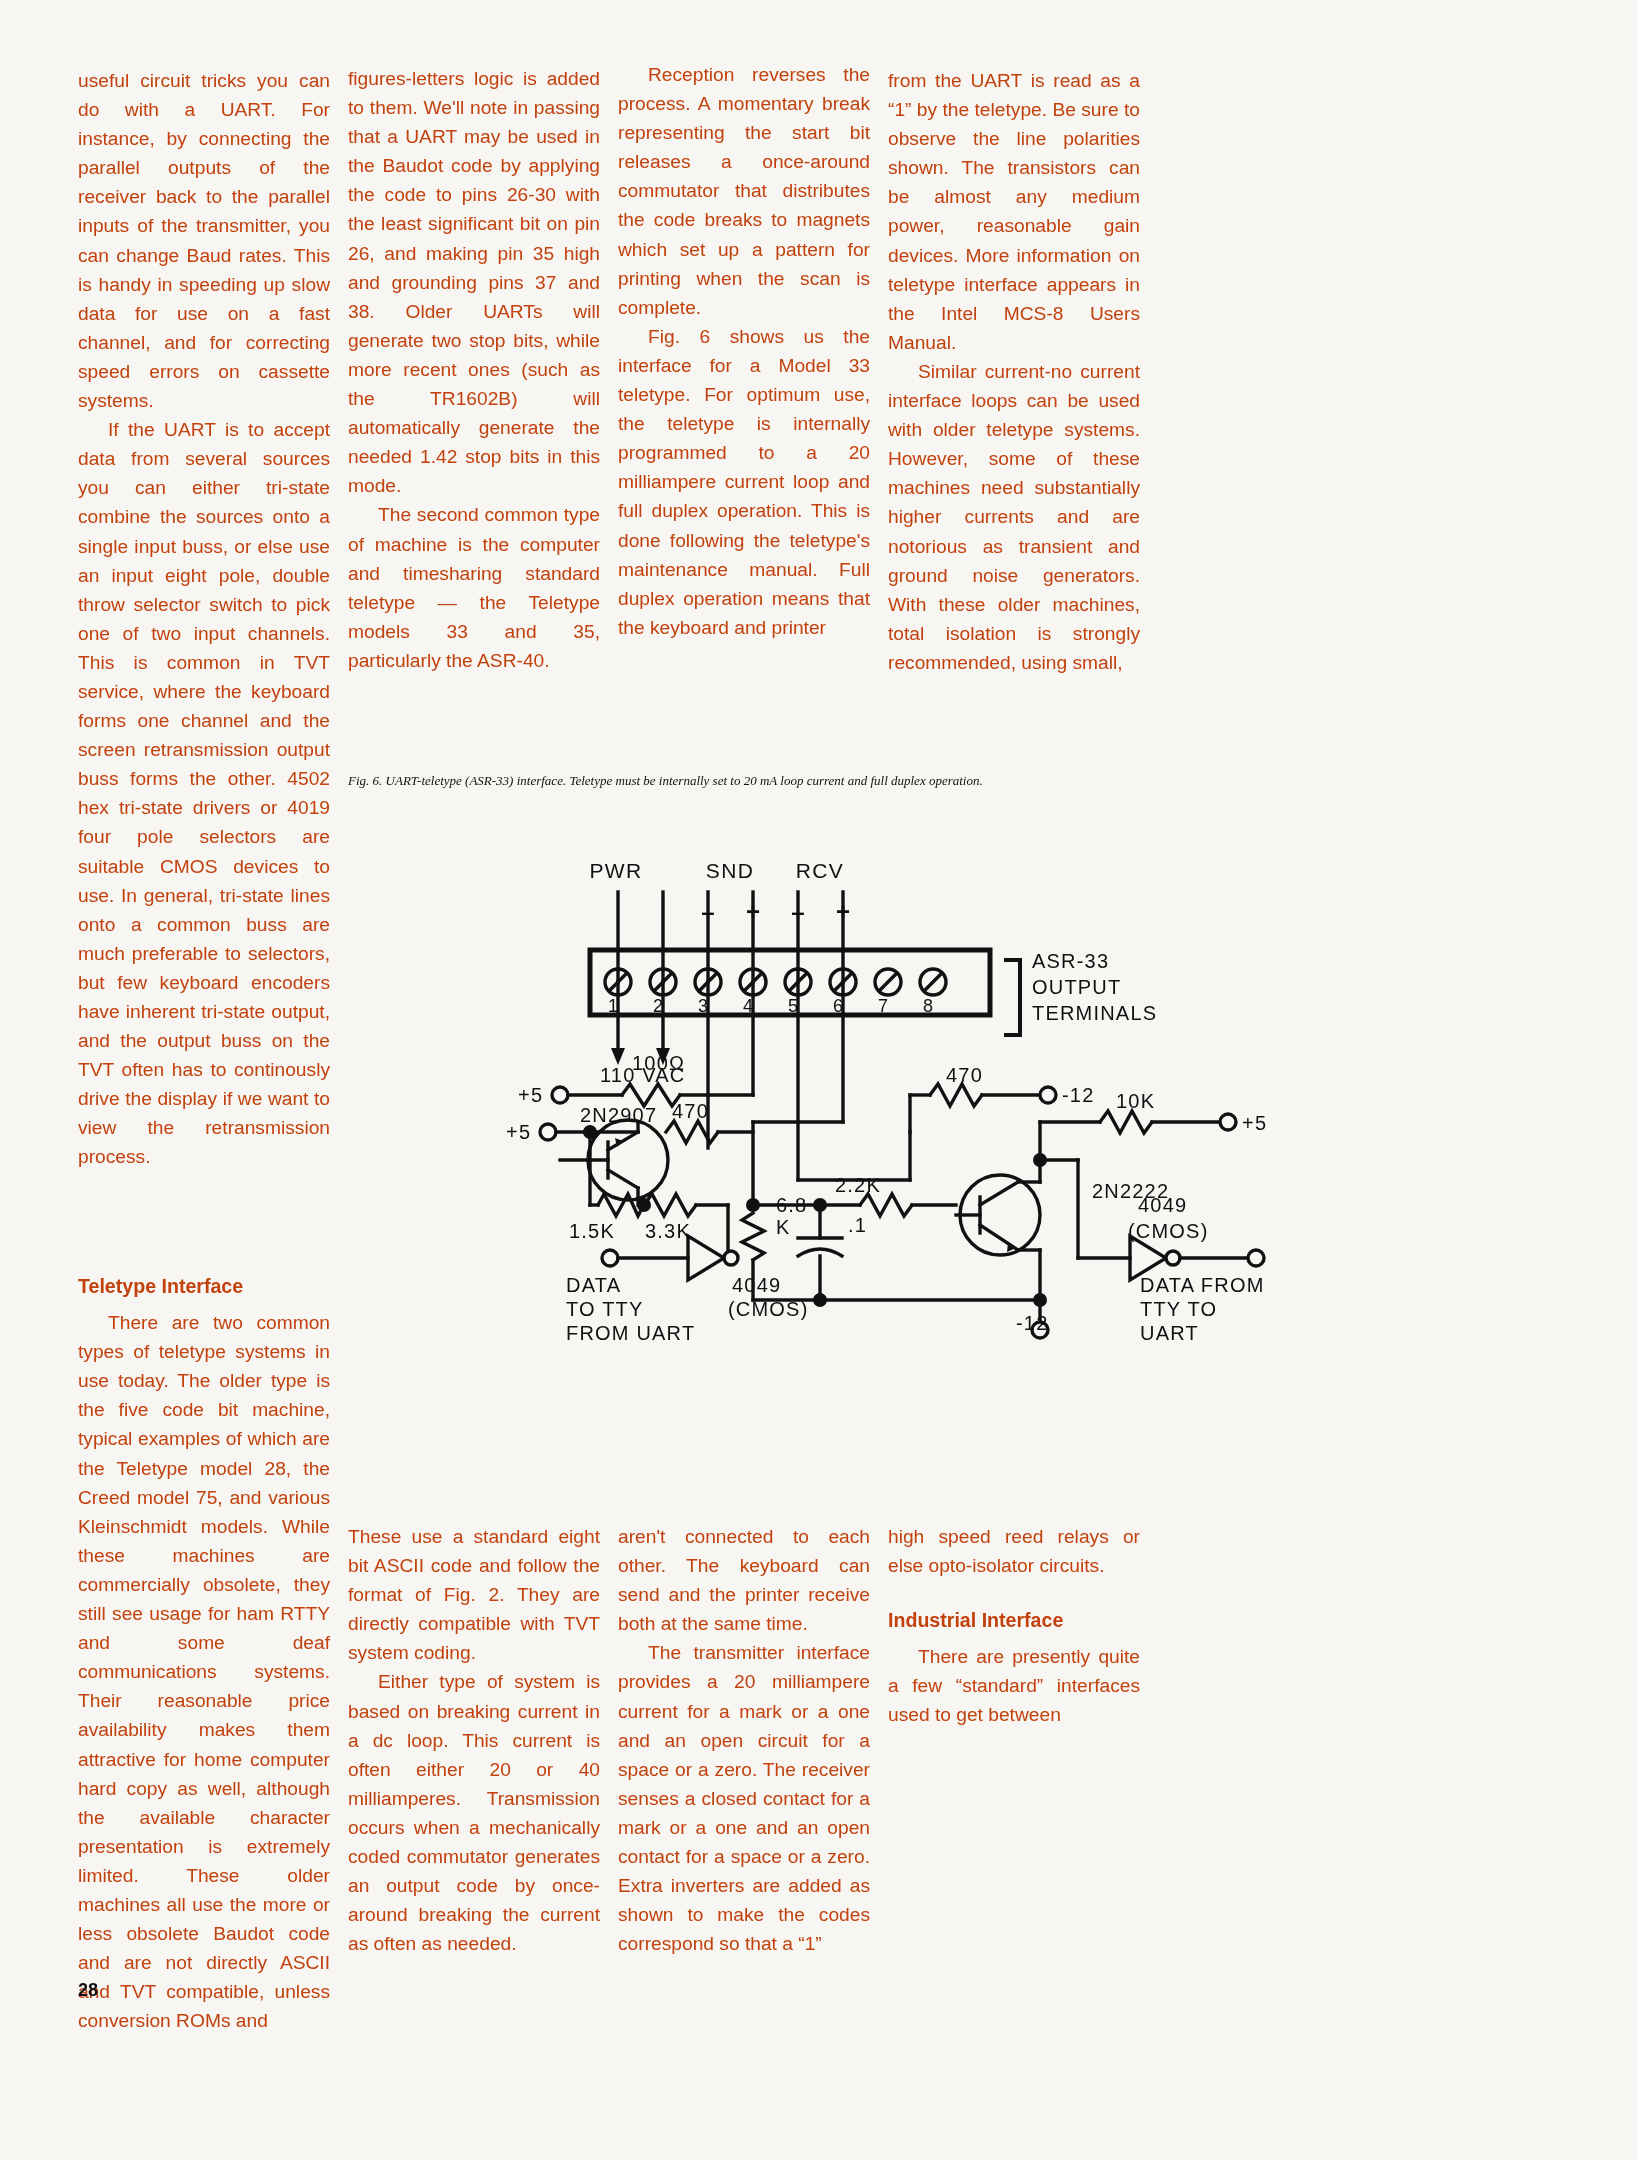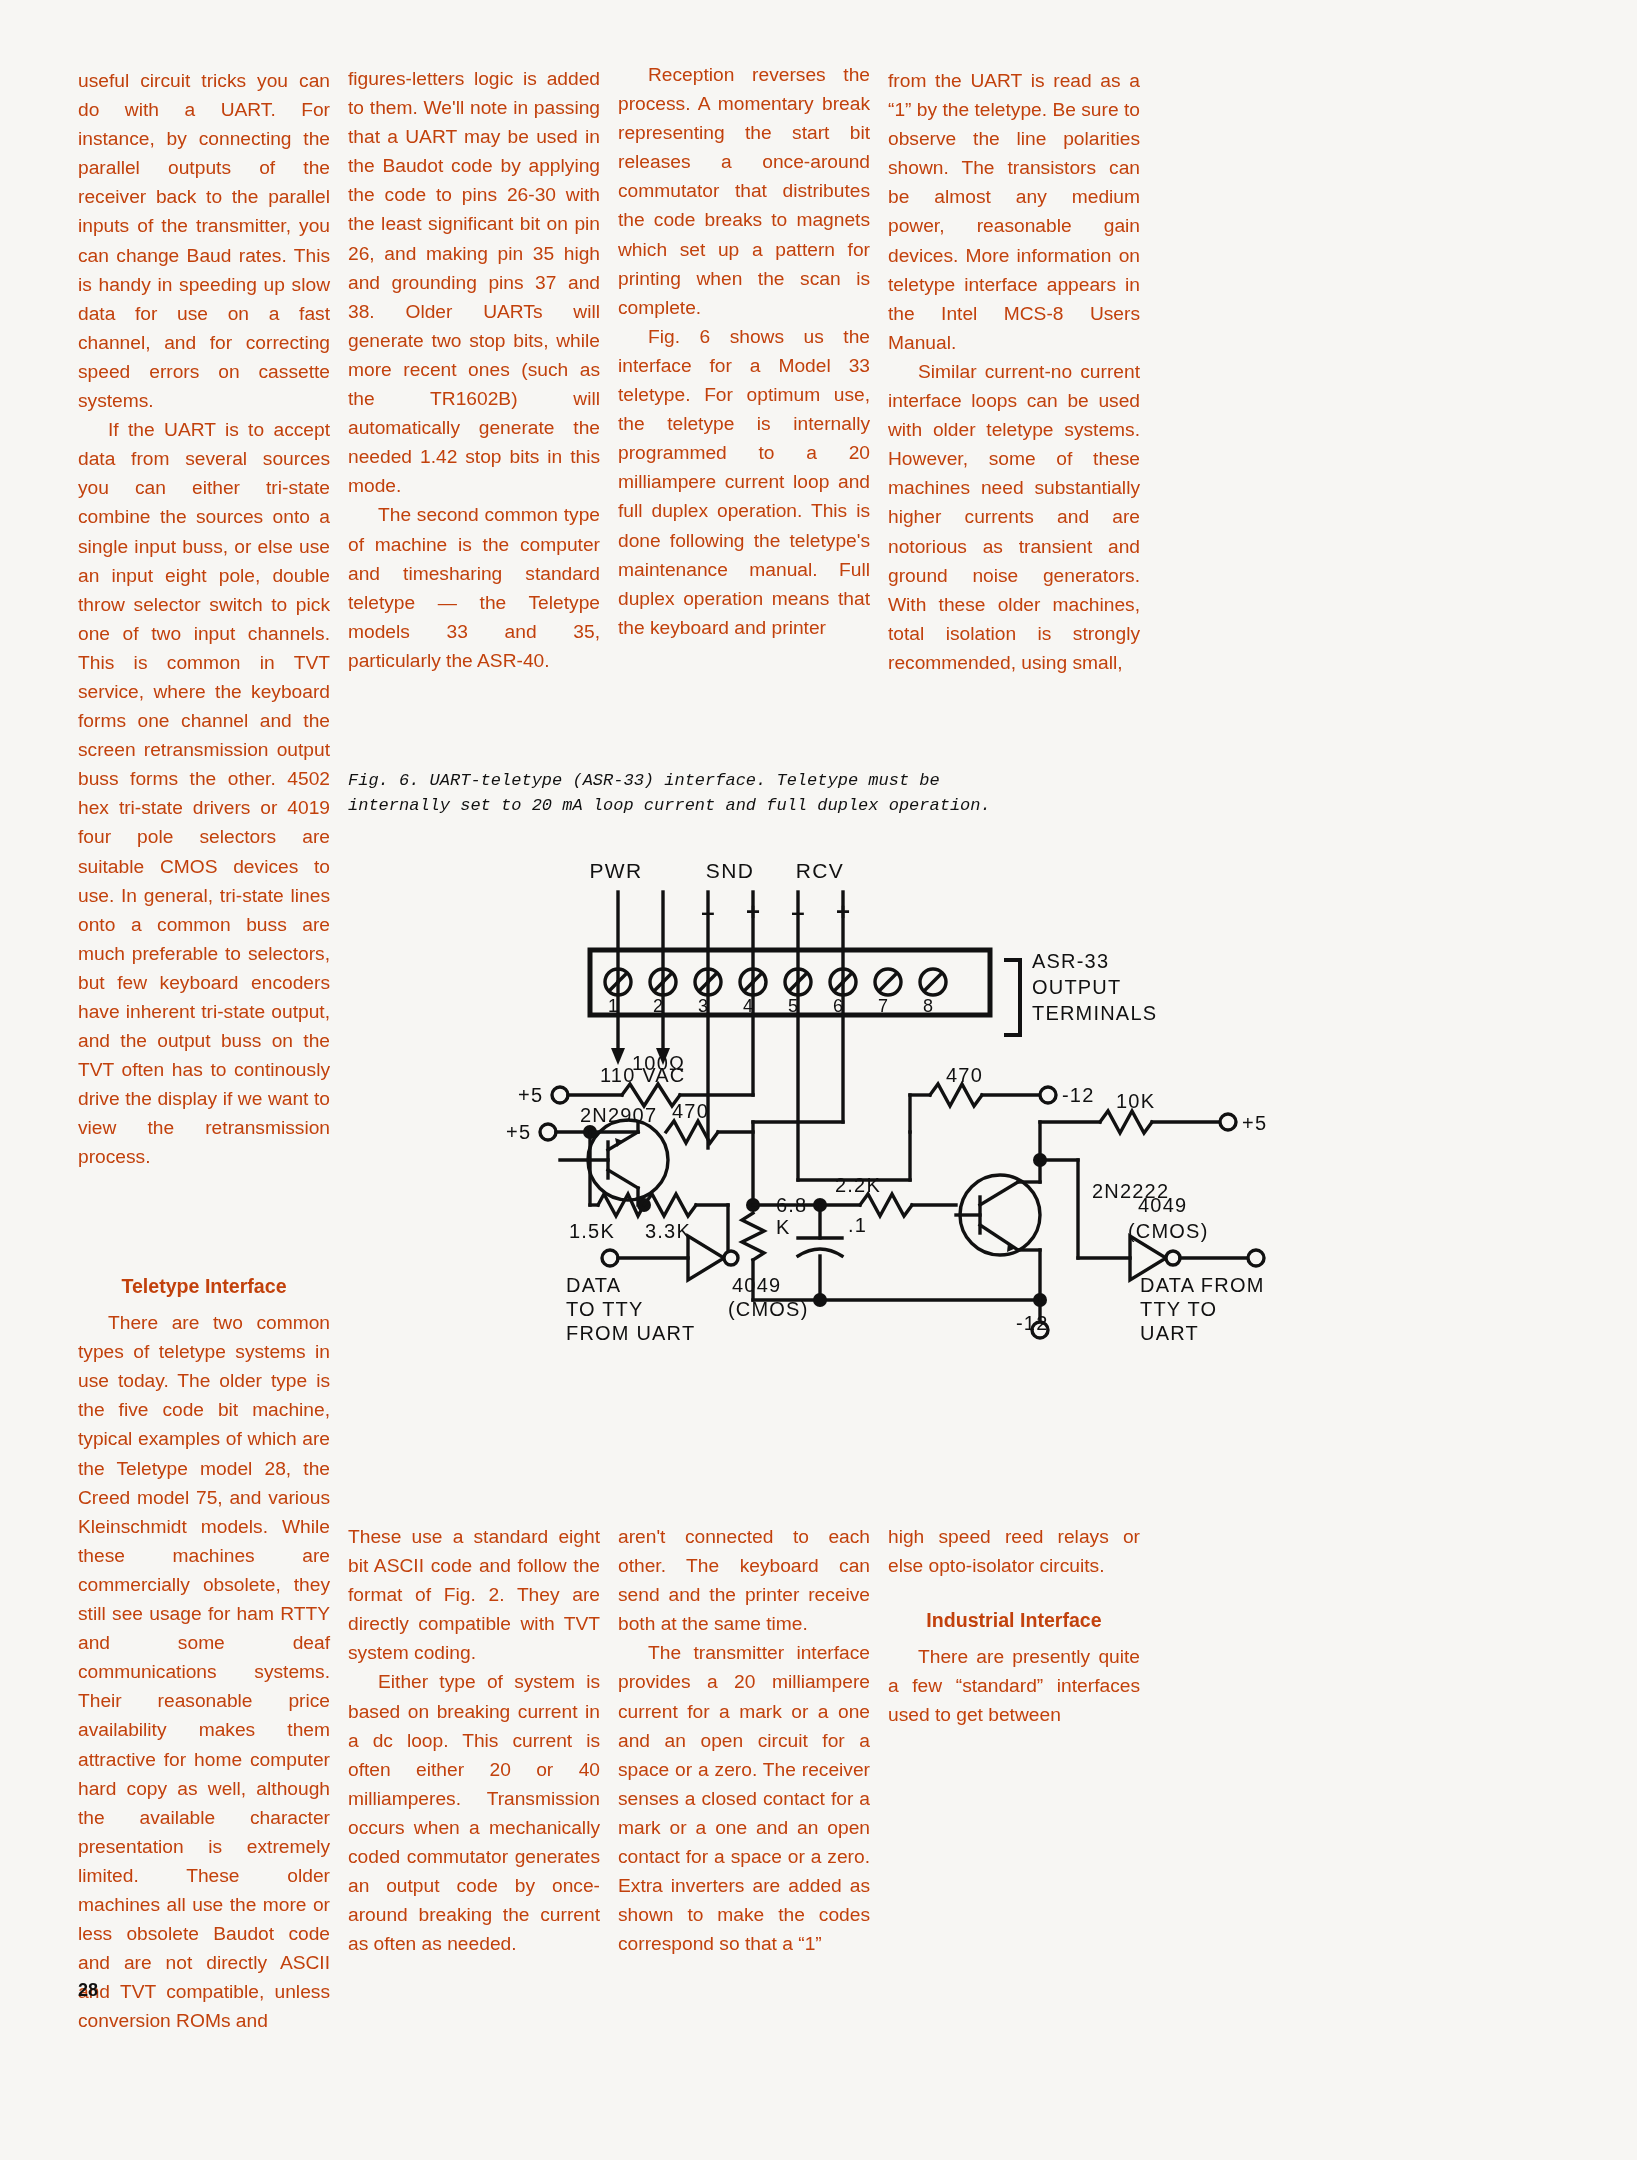--- a/index.html
+++ b/index.html
@@ -37,44 +37,44 @@
     text-indent: 30px;
   }
   .col p.noindent {
     text-indent: 0;
   }
   .col h3 {
     margin: 0;
     font-size: 19.6px;
     line-height: 29.1px;
     font-weight: bold;
-    text-align: center;
+    text-align: left;
     padding-top: 26px;
     padding-bottom: 7px;
   }
   
   #col-1-top { left: 78px;  top: 66px;  width: 252px; }
   #col-2-top { left: 348px; top: 64px;  width: 252px; }
   #col-3-top { left: 618px; top: 60px;  width: 252px; }
   #col-4-top { left: 888px; top: 66px;  width: 252px; }
 
   
   #col-1-bot { left: 78px;  top: 1246px; width: 252px; }
   #col-2-bot { left: 348px; top: 1522px; width: 252px; }
   #col-3-bot { left: 618px; top: 1522px; width: 252px; }
   #col-4-bot { left: 888px; top: 1522px; width: 252px; }
 
   .caption {
     position: absolute;
     left: 348px;
     top: 768px;
     width: 700px;
-    font-family: Liberation Mono, monospace;
+    font-family: Liberation Serif, serif;
     font-style: italic;
-    font-size: 17px;
+    font-size: 13px;
     line-height: 25px;
     color: #111111;
   }
   .pagenum {
     position: absolute;
     left: 78px;
     top: 1980px;
     font-size: 18px;
     font-weight: bold;
     color: #111;

